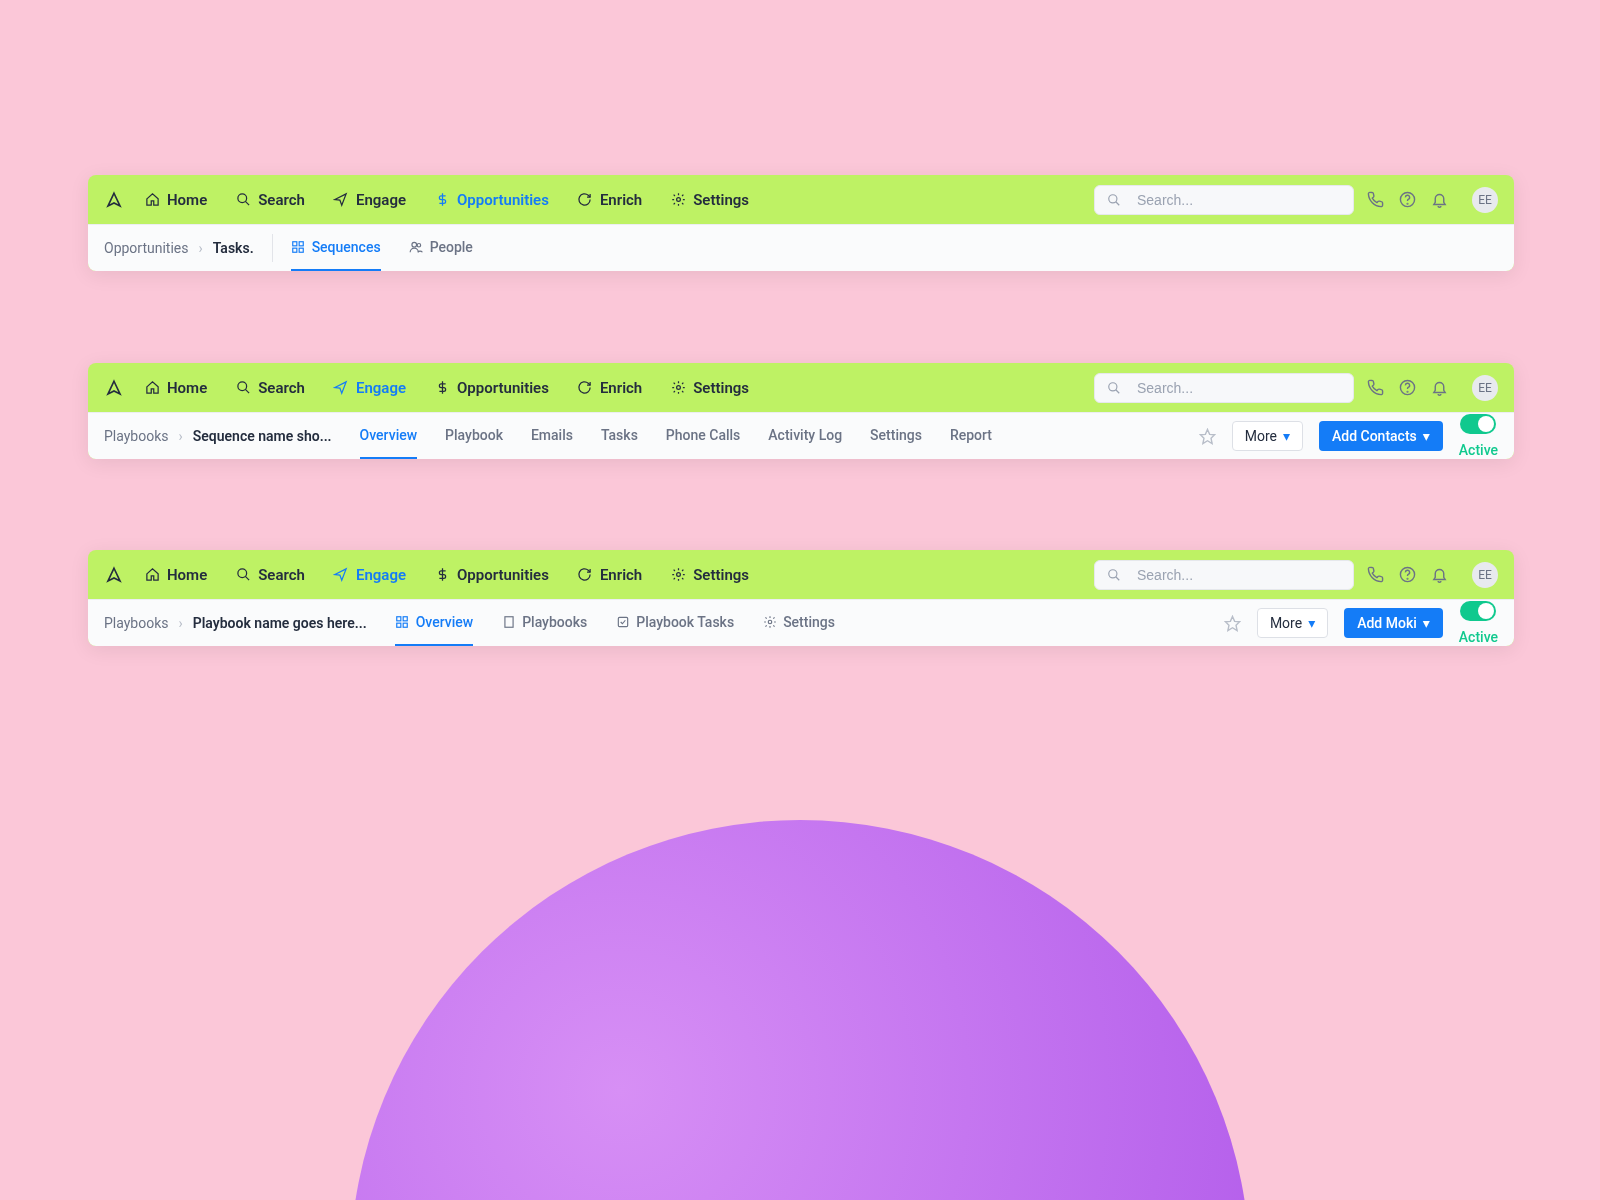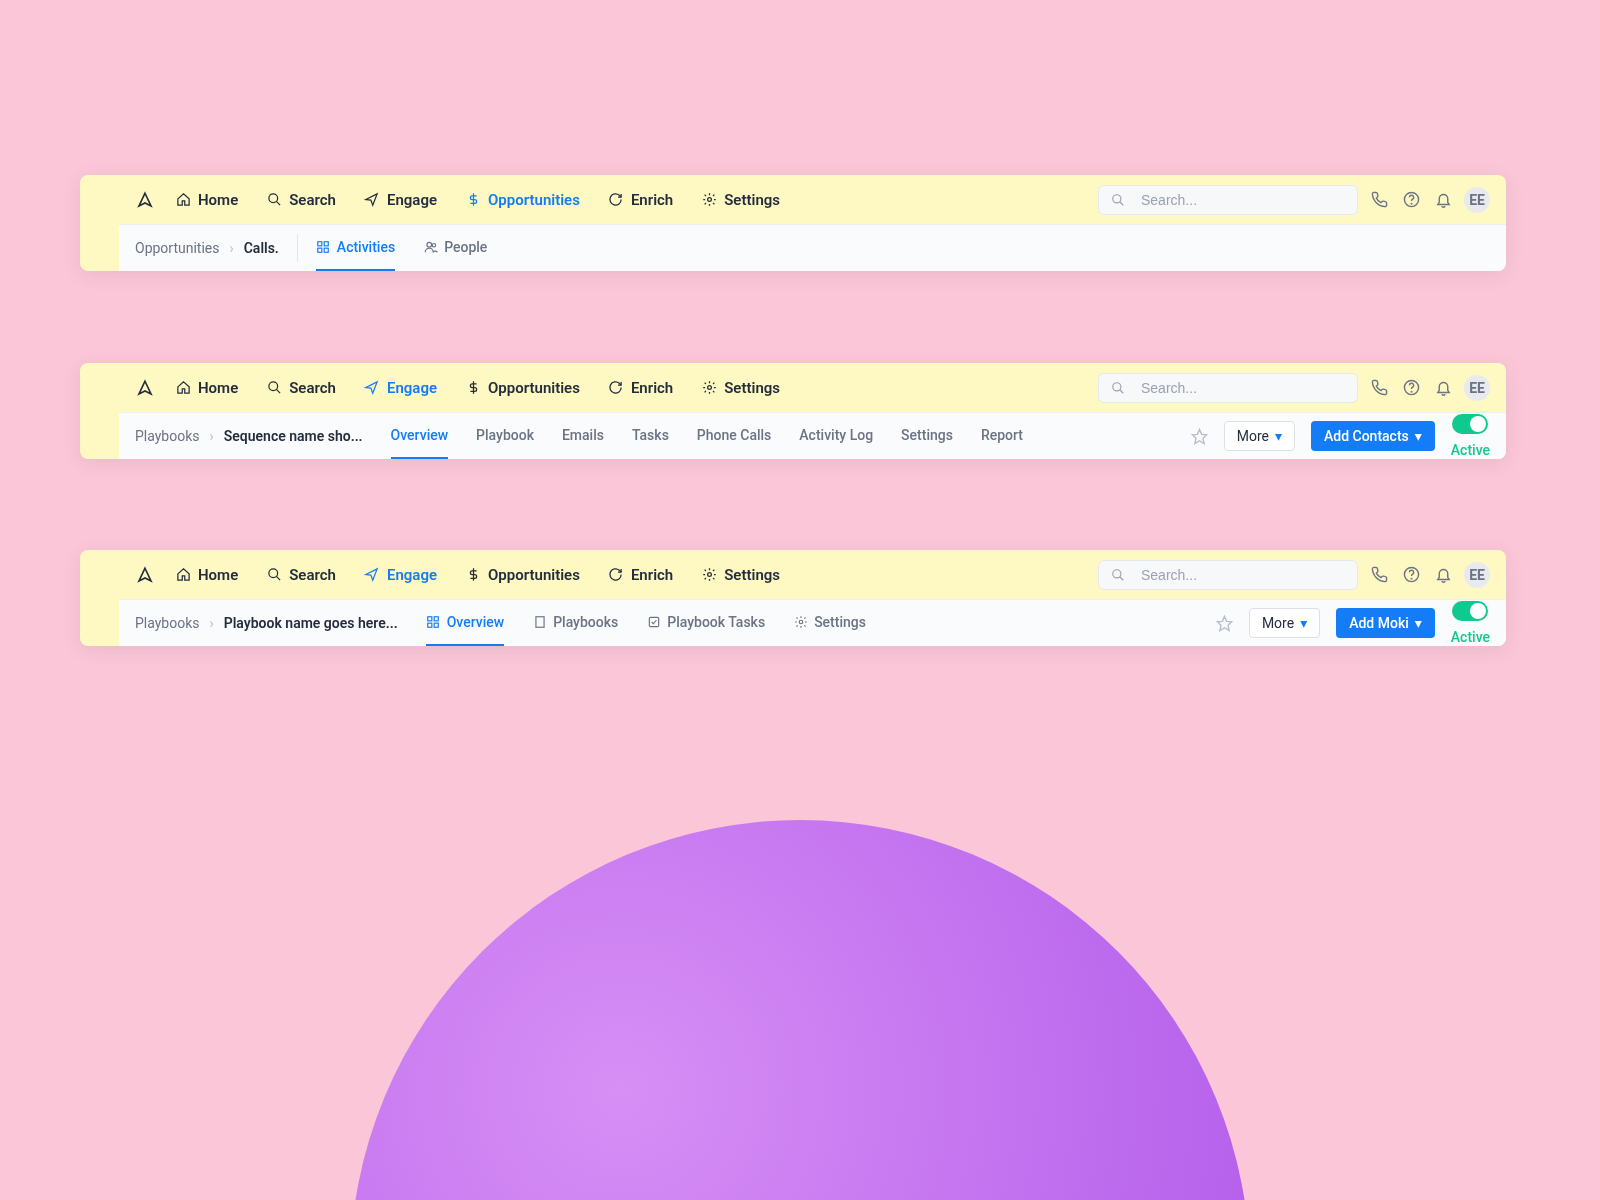--- a/index.html
+++ b/index.html
@@ -17,28 +17,27 @@
   height: 900px;
   border-radius: 50%;
   background: radial-gradient(circle at 30% 30%, #D78FF5, #A94FE8);
   left: 50%;
   bottom: -520px;
   transform: translateX(-50%);
   z-index: 0;
 }
 .card {
   position: absolute;
-  left: 80px;
+  left: 88px;
   width: 1426px;
-  background: #fef9c3;
+  background: #bef264;
   border-radius: 8px;
   box-shadow: 0 4px 20px rgba(0,0,0,0.08);
   z-index: 1;
   overflow: hidden;
-  padding-left: 39px;
 }
 .card1 { top: 175px; }
 .card2 { top: 363px; }
 .card3 { top: 550px; }
 
 
 .topnav {
   display: flex;
   align-items: center;
   height: 50px;
@@ -98,25 +97,26 @@
   justify-content: center;
   color: #6B7385;
   cursor: pointer;
 }
 .avatar {
   width: 26px;
   height: 26px;
   border-radius: 50%;
   background: #E8EAEE;
   color: #6B7385;
-  font-size: 14px;
-  font-weight: 700;
+  font-size: 12px;
+  font-weight: 400;
   display: flex;
   align-items: center;
   justify-content: center;
+  margin-left: 12px;
 }
 
 
 .subnav {
   display: flex;
   align-items: center;
   height: 46px;
   padding: 0 16px;
   background: #FAFBFC;
 }
@@ -308,34 +308,34 @@
             <path d="M10 21 a2 2 0 0 0 4 0"></path>
           </svg>
         </span>
       <div class="avatar">EE</div>
     </div>
   </div>
   <div class="subnav">
     <div class="breadcrumb">
       <span class="bc-item">Opportunities</span>
       <span class="bc-sep">›</span>
-      <span class="bc-item bold">Calls.</span>
+      <span class="bc-item bold">Tasks.</span>
     </div>
     <div class="tab-sep"></div>
     <div class="tabs">
       <div class="tab active">
         <span class="icon">
             <svg width="14" height="14" viewBox="0 0 24 24" fill="none" stroke="currentColor" stroke-width="2">
               <rect x="3" y="3" width="7" height="7"></rect>
               <rect x="14" y="3" width="7" height="7"></rect>
               <rect x="3" y="14" width="7" height="7"></rect>
               <rect x="14" y="14" width="7" height="7"></rect>
             </svg>
           </span>
-        <span>Activities</span>
+        <span>Sequences</span>
       </div>
       <div class="tab">
         <span class="icon">
             <svg width="14" height="14" viewBox="0 0 24 24" fill="none" stroke="currentColor" stroke-width="2">
               <circle cx="9" cy="8" r="4"></circle>
               <path d="M2 21 a7 7 0 0 1 14 0"></path>
               <circle cx="17" cy="9" r="3"></circle>
               <path d="M15 21 a5 5 0 0 1 8 0"></path>
             </svg>
           </span>

